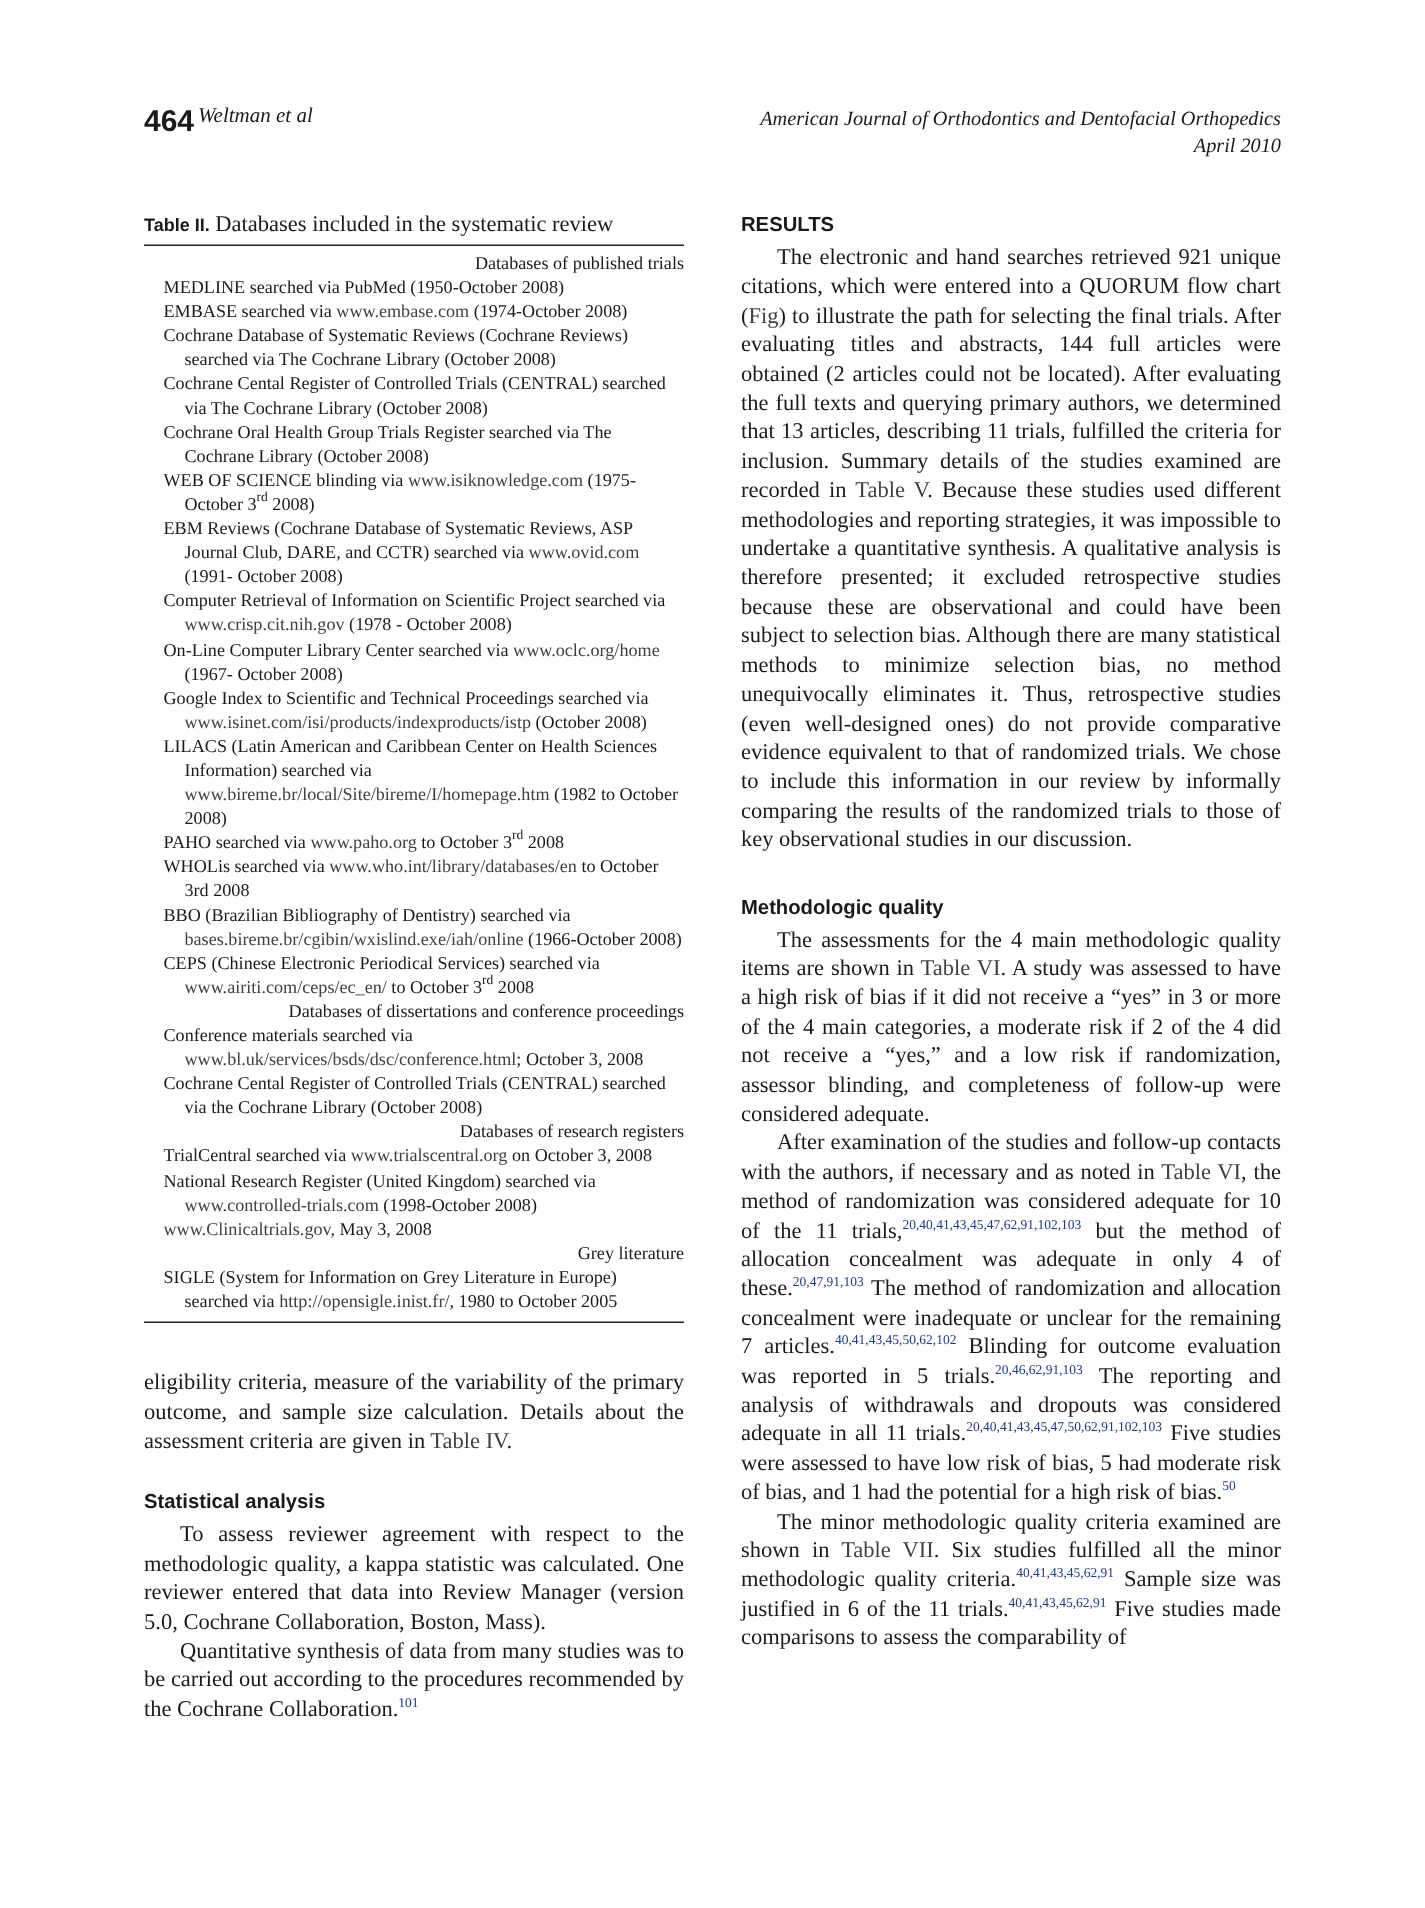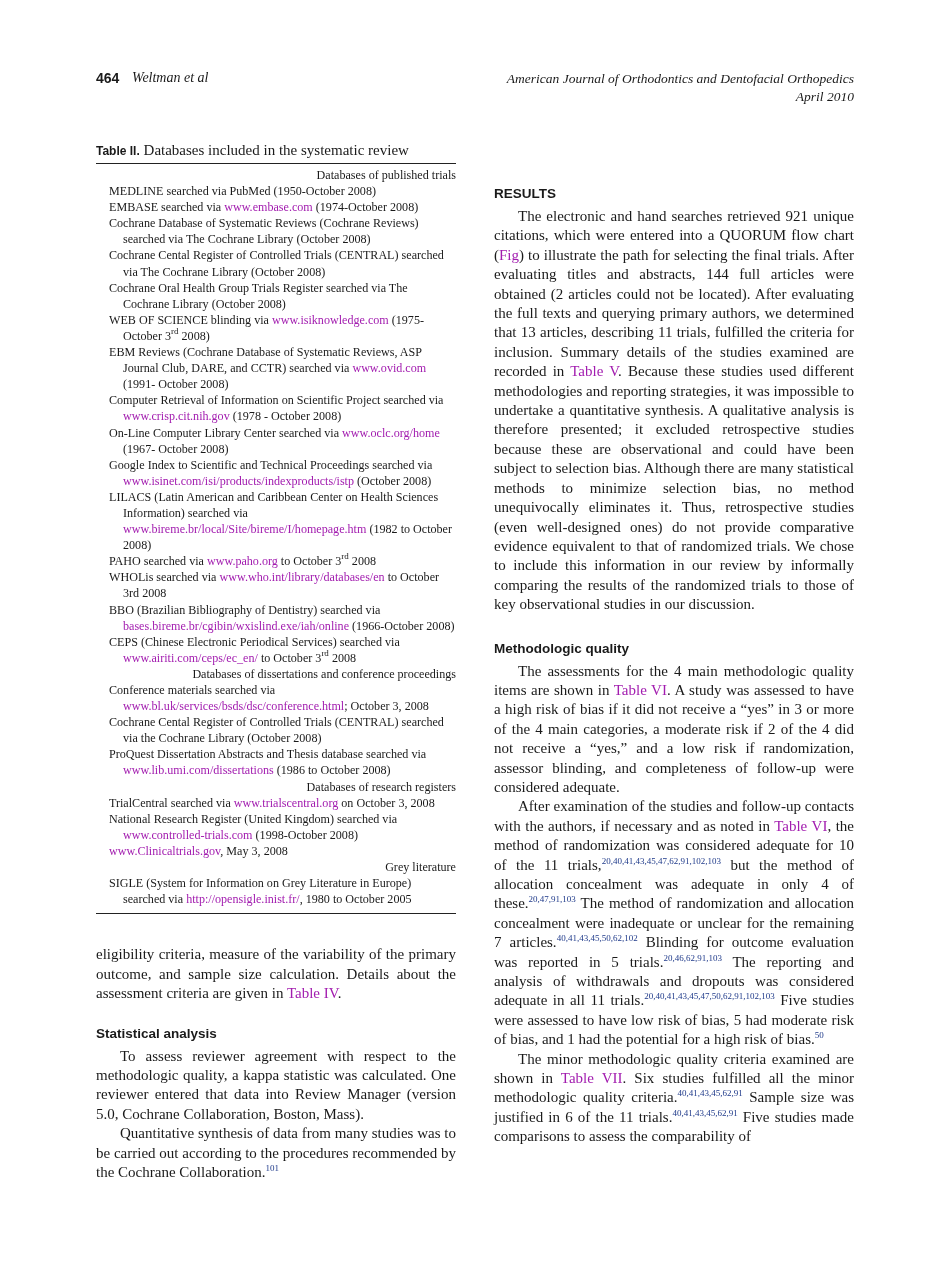--- a/index.html
+++ b/index.html
@@ -1,42 +1,42 @@
 <!DOCTYPE html>
 <html><head>
 <meta charset="utf-8">
 <style>
   html, body { margin: 0; padding: 0; background: #ffffff; }
   body { width: 950px; height: 1272px; position: relative; overflow: hidden;
          font-family: "Liberation Serif", "DejaVu Serif", serif; color: #1a1a1a; }
-  a, .link { color: #a21caf; text-decoration: none; }
+  a, .link { color: #404040; text-decoration: none; }
   sup { font-size: 9px; line-height: 0; vertical-align: 6px; color: #1f3a8a; margin-top: 12px; }
   sup.plain { color: #1a1a1a; }
 
   .header { position: absolute; top: 70px; left: 96px; width: 758px; height: 36px; }
-  .page-num { position: absolute; left: 0; top: 0; font-family: "Liberation Sans", "DejaVu Sans", sans-serif; font-weight: bold; font-size: 14px; }
+  .page-num { position: absolute; left: 0; top: 0; font-family: "Liberation Sans", "DejaVu Sans", sans-serif; font-weight: bold; font-size: 20px; }
   .authors { position: absolute; left: 36px; top: 0; font-style: italic; font-size: 14px; }
   .journal { position: absolute; right: 0; top: 0; text-align: right; font-style: italic; font-size: 13.5px; line-height: 18px; }
 
   .col-left { position: absolute; left: 96px; top: 142px; width: 360px; }
   .col-right { position: absolute; left: 494px; top: 142px; width: 360px; }
 
   .table-caption { font-size: 15px; padding-bottom: 4px; border-bottom: 1.3px solid #222; white-space: nowrap; }
   .table-caption .tlabel { font-family: "Liberation Sans", "DejaVu Sans", sans-serif; font-weight: bold; font-size: 12px; }
   .table-body { padding-top: 3px; padding-bottom: 6px; border-bottom: 1.3px solid #222; font-size: 12.1px; line-height: 16.1px; }
   .group-title { padding-left: 0; text-align: right; }
   .entry { padding-left: 27px; text-indent: -14px; }
 
   .para { font-size: 15px; line-height: 19.4px; text-align: justify; margin: 0; }
   .para.indent { text-indent: 24px; }
   .section-heading { font-family: "Liberation Sans", "DejaVu Sans", sans-serif; font-weight: bold; font-size: 13.5px; margin: 0; }
 
   .left-cont { margin-top: 31px; }
   .stat-heading { margin-top: 22px; margin-bottom: 6px; }
-  .results-heading { margin-bottom: 6px; margin-top: 44px; }
+  .results-heading { margin-bottom: 6px; }
   .method-heading { margin-top: 26px; margin-bottom: 6px; }
 </style>
 </head>
 <body>
 
 <div class="header">
   <span class="page-num">464</span>
   <span class="authors">Weltman et al</span>
   <div class="journal">
     <div>American Journal of Orthodontics and Dentofacial Orthopedics</div>
@@ -62,21 +62,20 @@
       <div class="entry"><span>On-Line Computer Library Center searched via </span><a class="link">www.oclc.org/home</a><span> (1967- October 2008)</span></div>
       <div class="entry"><span>Google Index to Scientific and Technical Proceedings searched via </span><a class="link">www.isinet.com/isi/products/indexproducts/istp</a><span> (October 2008)</span></div>
       <div class="entry"><span>LILACS (Latin American and Caribbean Center on Health Sciences Information) searched via </span><a class="link">www.bireme.br/local/Site/bireme/I/homepage.htm</a><span> (1982 to October 2008)</span></div>
       <div class="entry"><span>PAHO searched via </span><a class="link">www.paho.org</a><span> to October 3</span><sup class="plain">rd</sup><span> 2008</span></div>
       <div class="entry"><span>WHOLis searched via </span><a class="link">www.who.int/library/databases/en</a><span> to October 3rd 2008</span></div>
       <div class="entry"><span>BBO (Brazilian Bibliography of Dentistry) searched via </span><a class="link">bases.bireme.br/cgibin/wxislind.exe/iah/online</a><span> (1966-October 2008)</span></div>
       <div class="entry"><span>CEPS (Chinese Electronic Periodical Services) searched via </span><a class="link">www.airiti.com/ceps/ec_en/</a><span> to October 3</span><sup class="plain">rd</sup><span> 2008</span></div>
       <div class="group-title">Databases of dissertations and conference proceedings</div>
       <div class="entry"><span>Conference materials searched via </span><a class="link">www.bl.uk/services/bsds/dsc/conference.html</a><span>; October 3, 2008</span></div>
       <div class="entry"><span>Cochrane Cental Register of Controlled Trials (CENTRAL) searched via the Cochrane Library (October 2008)</span></div>
-      <div class="entry"><span>ProQuest Dissertation Abstracts and Thesis database searched via </span><a class="link">www.lib.umi.com/dissertations</a><span> (1986 to October 2008)</span></div>
       <div class="group-title">Databases of research registers</div>
       <div class="entry"><span>TrialCentral searched via </span><a class="link">www.trialscentral.org</a><span> on October 3, 2008</span></div>
       <div class="entry"><span>National Research Register (United Kingdom) searched via </span><a class="link">www.controlled-trials.com</a><span> (1998-October 2008)</span></div>
       <div class="entry"><span></span><a class="link">www.Clinicaltrials.gov</a><span>, May 3, 2008</span></div>
       <div class="group-title">Grey literature</div>
       <div class="entry"><span>SIGLE (System for Information on Grey Literature in Europe) searched via </span><a class="link">http://opensigle.inist.fr/</a><span>, 1980 to October 2005</span></div>
     </div>
 
   <div class="left-cont">
     <p class="para">

